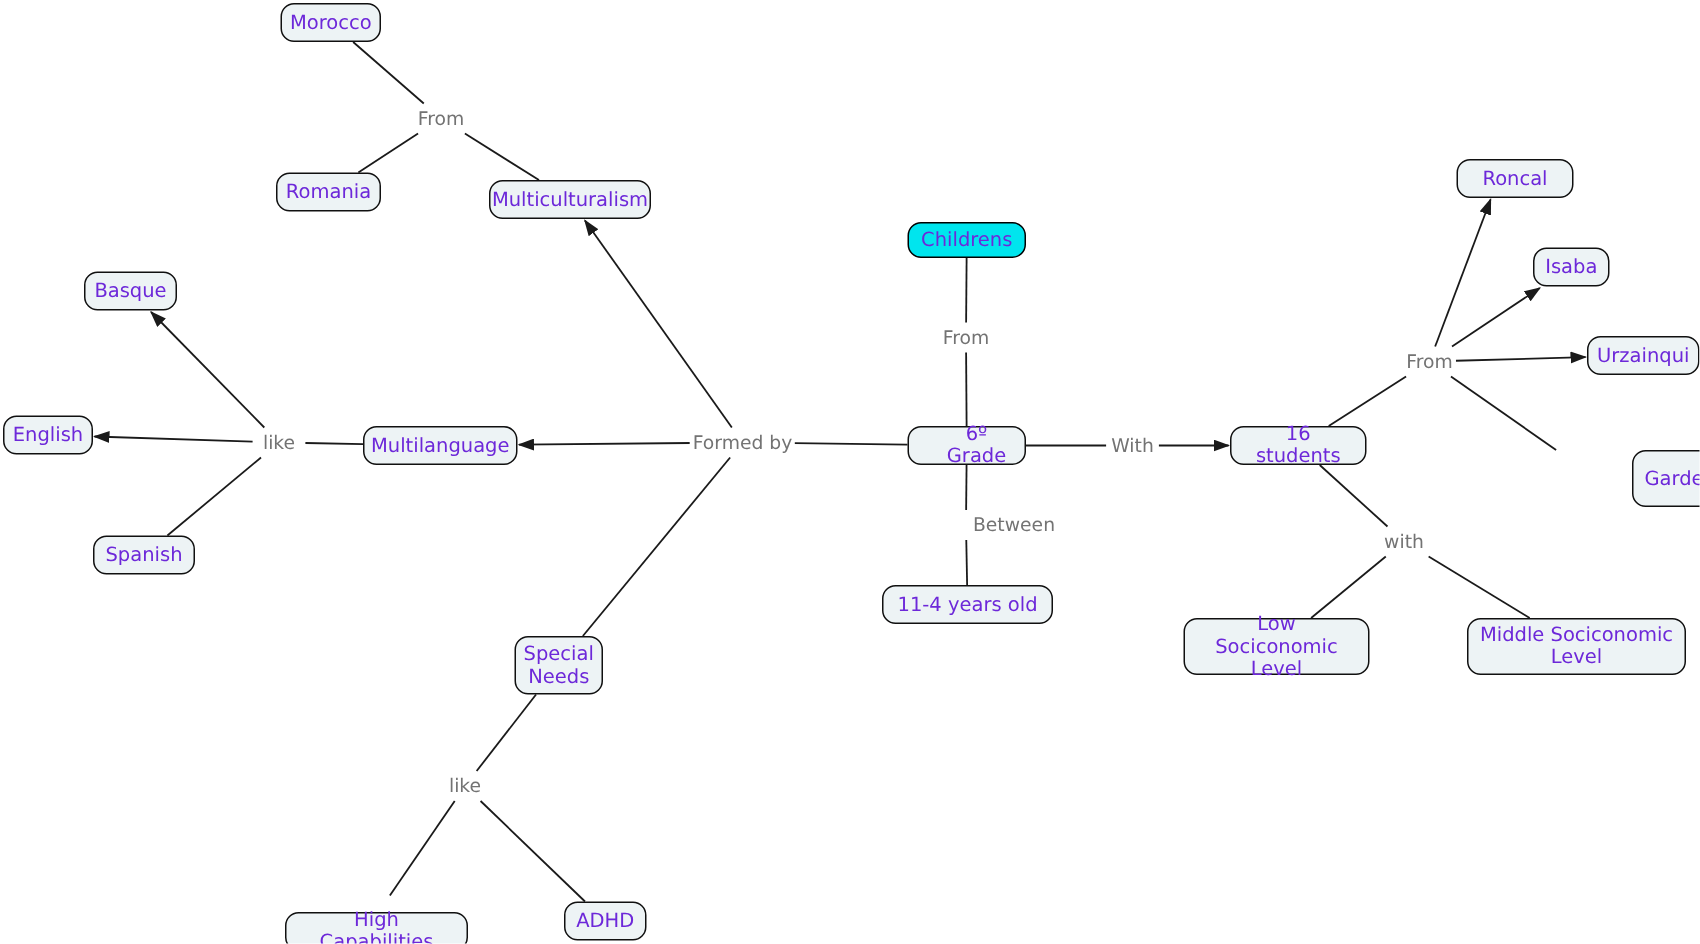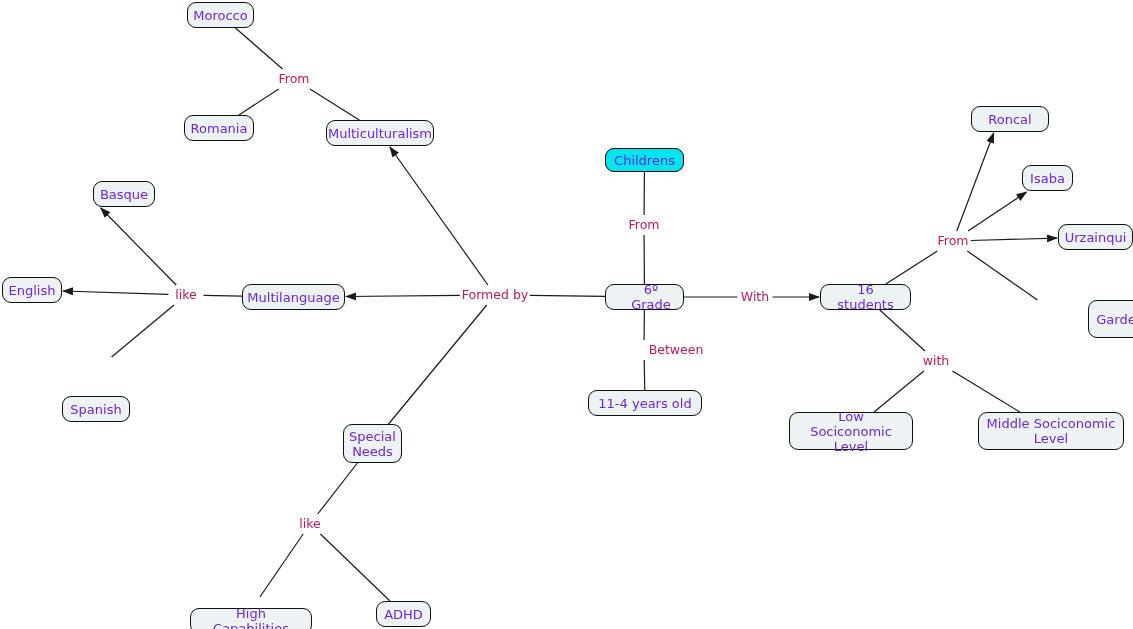--- a/index.html
+++ b/index.html
@@ -48,21 +48,21 @@
     white-space: pre-line;
   }
   .node.accent {
     background: #00e5ee;
     border-color: #000000;
     border-width: 1.6px;
   }
   .link-label {
     position: absolute;
     font-size: 12.5px;
-    color: #be185d;
+    color: #737373;
     background: #ffffff;
     padding: 0 2px;
     white-space: nowrap;
     transform: translate(-50%, -50%);
     line-height: 14px;
   }
 </style>
 </head>
 <body>
 
@@ -114,23 +114,23 @@
       <div class="node" style="left: 1058px; top: 224px; width: 75px; height: 26px;">Urzainqui</div>
       <div class="node" style="left: 1088px; top: 300px; width: 56px; height: 38px;">Garde</div>
       <div class="node" style="left: 789px; top: 412px; width: 124px; height: 38px;">Low Sociconomic
 Level</div>
       <div class="node" style="left: 978px; top: 412px; width: 146px; height: 38px;">Middle Sociconomic
 Level</div>
       <div class="node" style="left: 326px; top: 120px; width: 108px; height: 26px;">Multiculturalism</div>
       <div class="node" style="left: 187px; top: 2px; width: 67px; height: 26px;">Morocco</div>
       <div class="node" style="left: 184px; top: 115px; width: 70px; height: 26px;">Romania</div>
       <div class="node" style="left: 242px; top: 284px; width: 103px; height: 26px;">Multilanguage</div>
-      <div class="node" style="left: 56px; top: 181px; width: 62px; height: 26px; margin-left: 37px;">Basque</div>
+      <div class="node" style="left: 56px; top: 181px; width: 62px; height: 26px;">Basque</div>
       <div class="node" style="left: 2px; top: 277px; width: 60px; height: 26px;">English</div>
-      <div class="node" style="left: 62px; top: 357px; width: 68px; height: 26px; margin-top: 39px;">Spanish</div>
+      <div class="node" style="left: 62px; top: 357px; width: 68px; height: 26px;">Spanish</div>
       <div class="node" style="left: 343px; top: 424px; width: 59px; height: 39px;">Special
 Needs</div>
       <div class="node" style="left: 190px; top: 597px; width: 122px; height: 26px; margin-top: 11px;">High Capabilities</div>
       <div class="node" style="left: 376px; top: 601px; width: 55px; height: 26px;">ADHD</div>
     </div>
   <div id="labels-group">
       <div class="link-label" style="left: 644px; top: 225px;">From</div>
       <div class="link-label" style="left: 676px; top: 350px;">Between</div>
       <div class="link-label" style="left: 755px; top: 297px;">With</div>
       <div class="link-label" style="left: 953px; top: 241px;">From</div>

